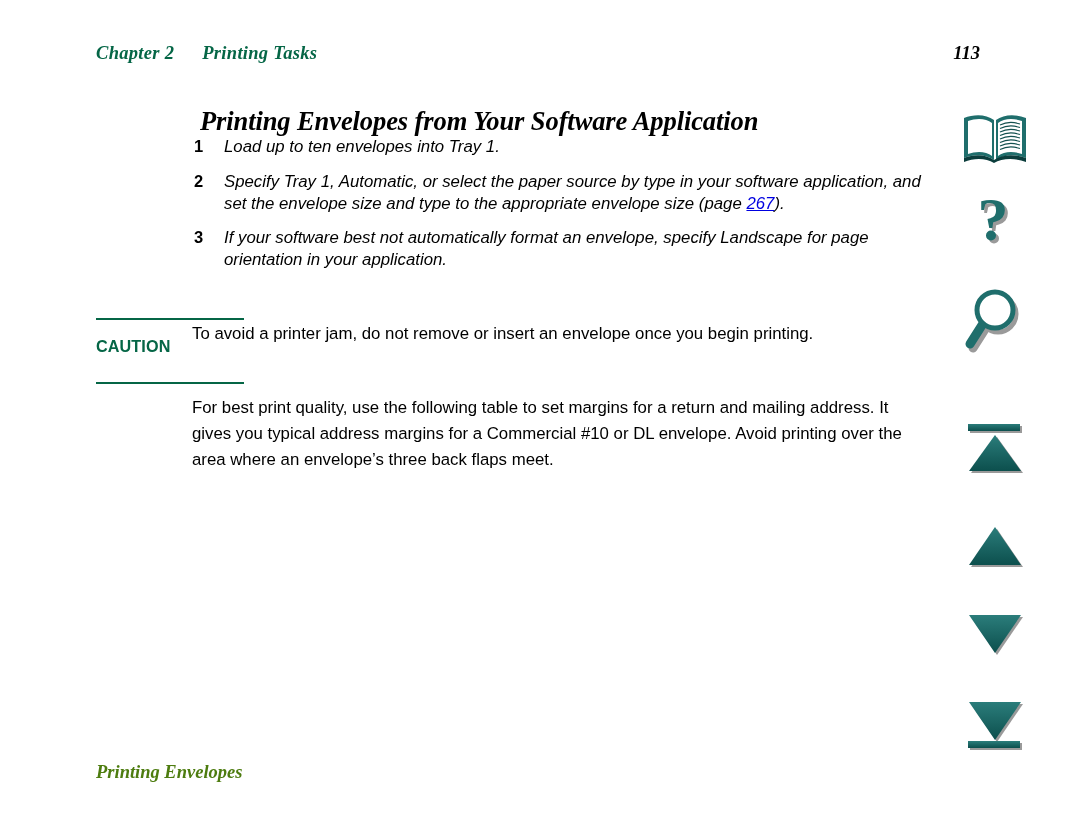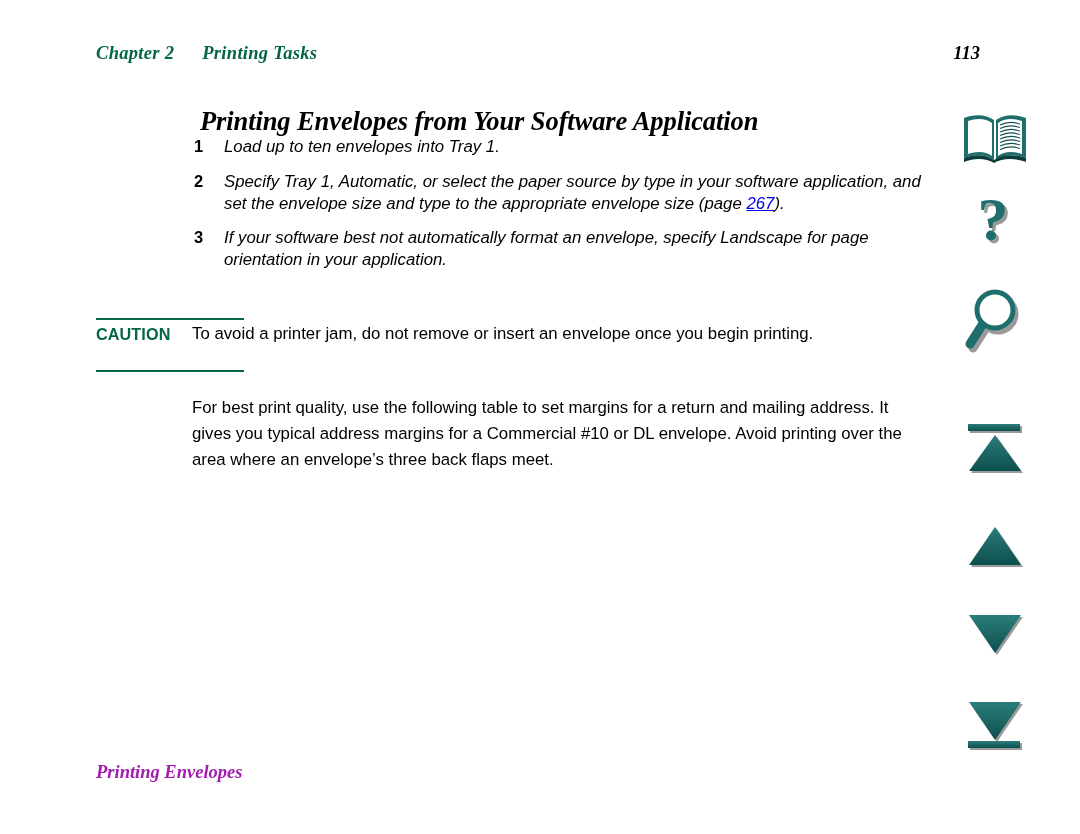--- a/index.html
+++ b/index.html
@@ -106,21 +106,21 @@
   .caution-rule {
     height: 2px;
     background: #056646;
     width: 148px;
   }
   .caution-label {
     font-size: 16.2px;
     font-weight: bold;
     color: #056646;
     letter-spacing: 0.1px;
-    padding-top: 5px;
+    padding-top: 17px;
     padding-bottom: 26px;
   }
   .caution-text {
     position: absolute;
     left: 96px;
     top: 5px;
     width: 730px;
     font-size: 16.8px;
     line-height: 21.8px;
   }
@@ -137,21 +137,21 @@
 
   
   .footer {
     position: absolute;
     left: 96px;
     top: 762px;
     font-family: "Liberation Serif", serif;
     font-weight: bold;
     font-style: italic;
     font-size: 18.5px;
-    color: #a21caf;
+    color: #4d7c0f;
   }
 
   
   .nav-rail {
     position: absolute;
     left: 940px;
     top: 100px;
     width: 110px;
     height: 680px;
   }

